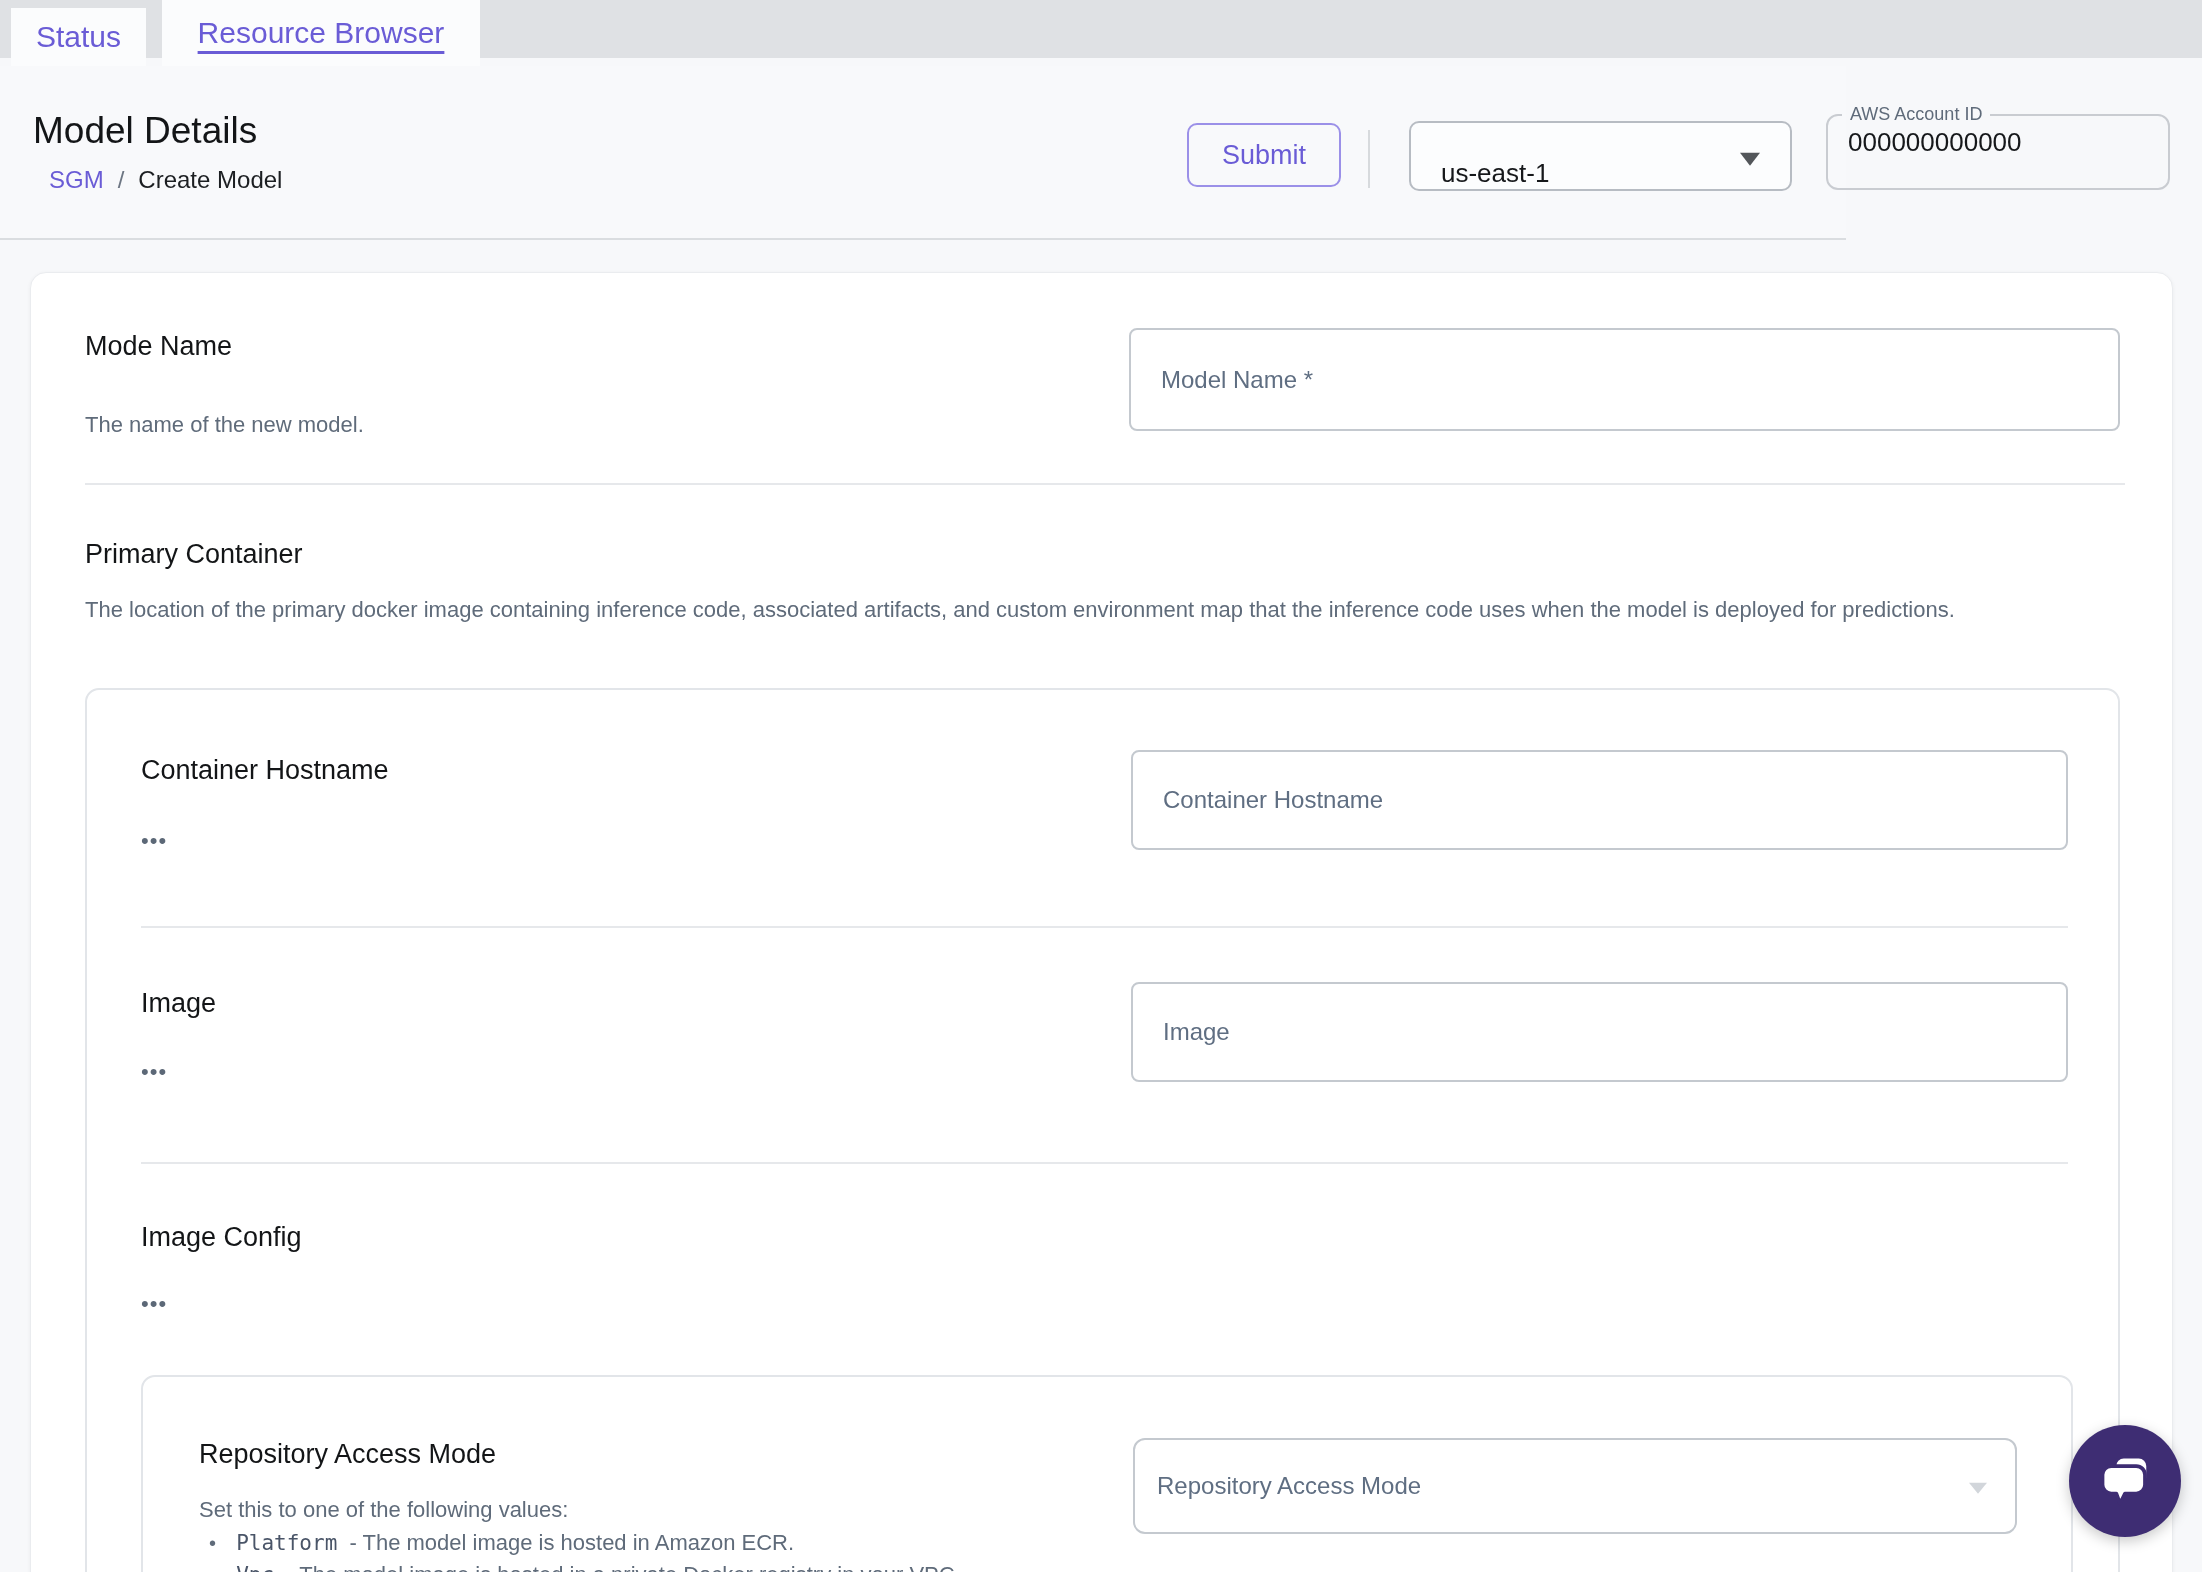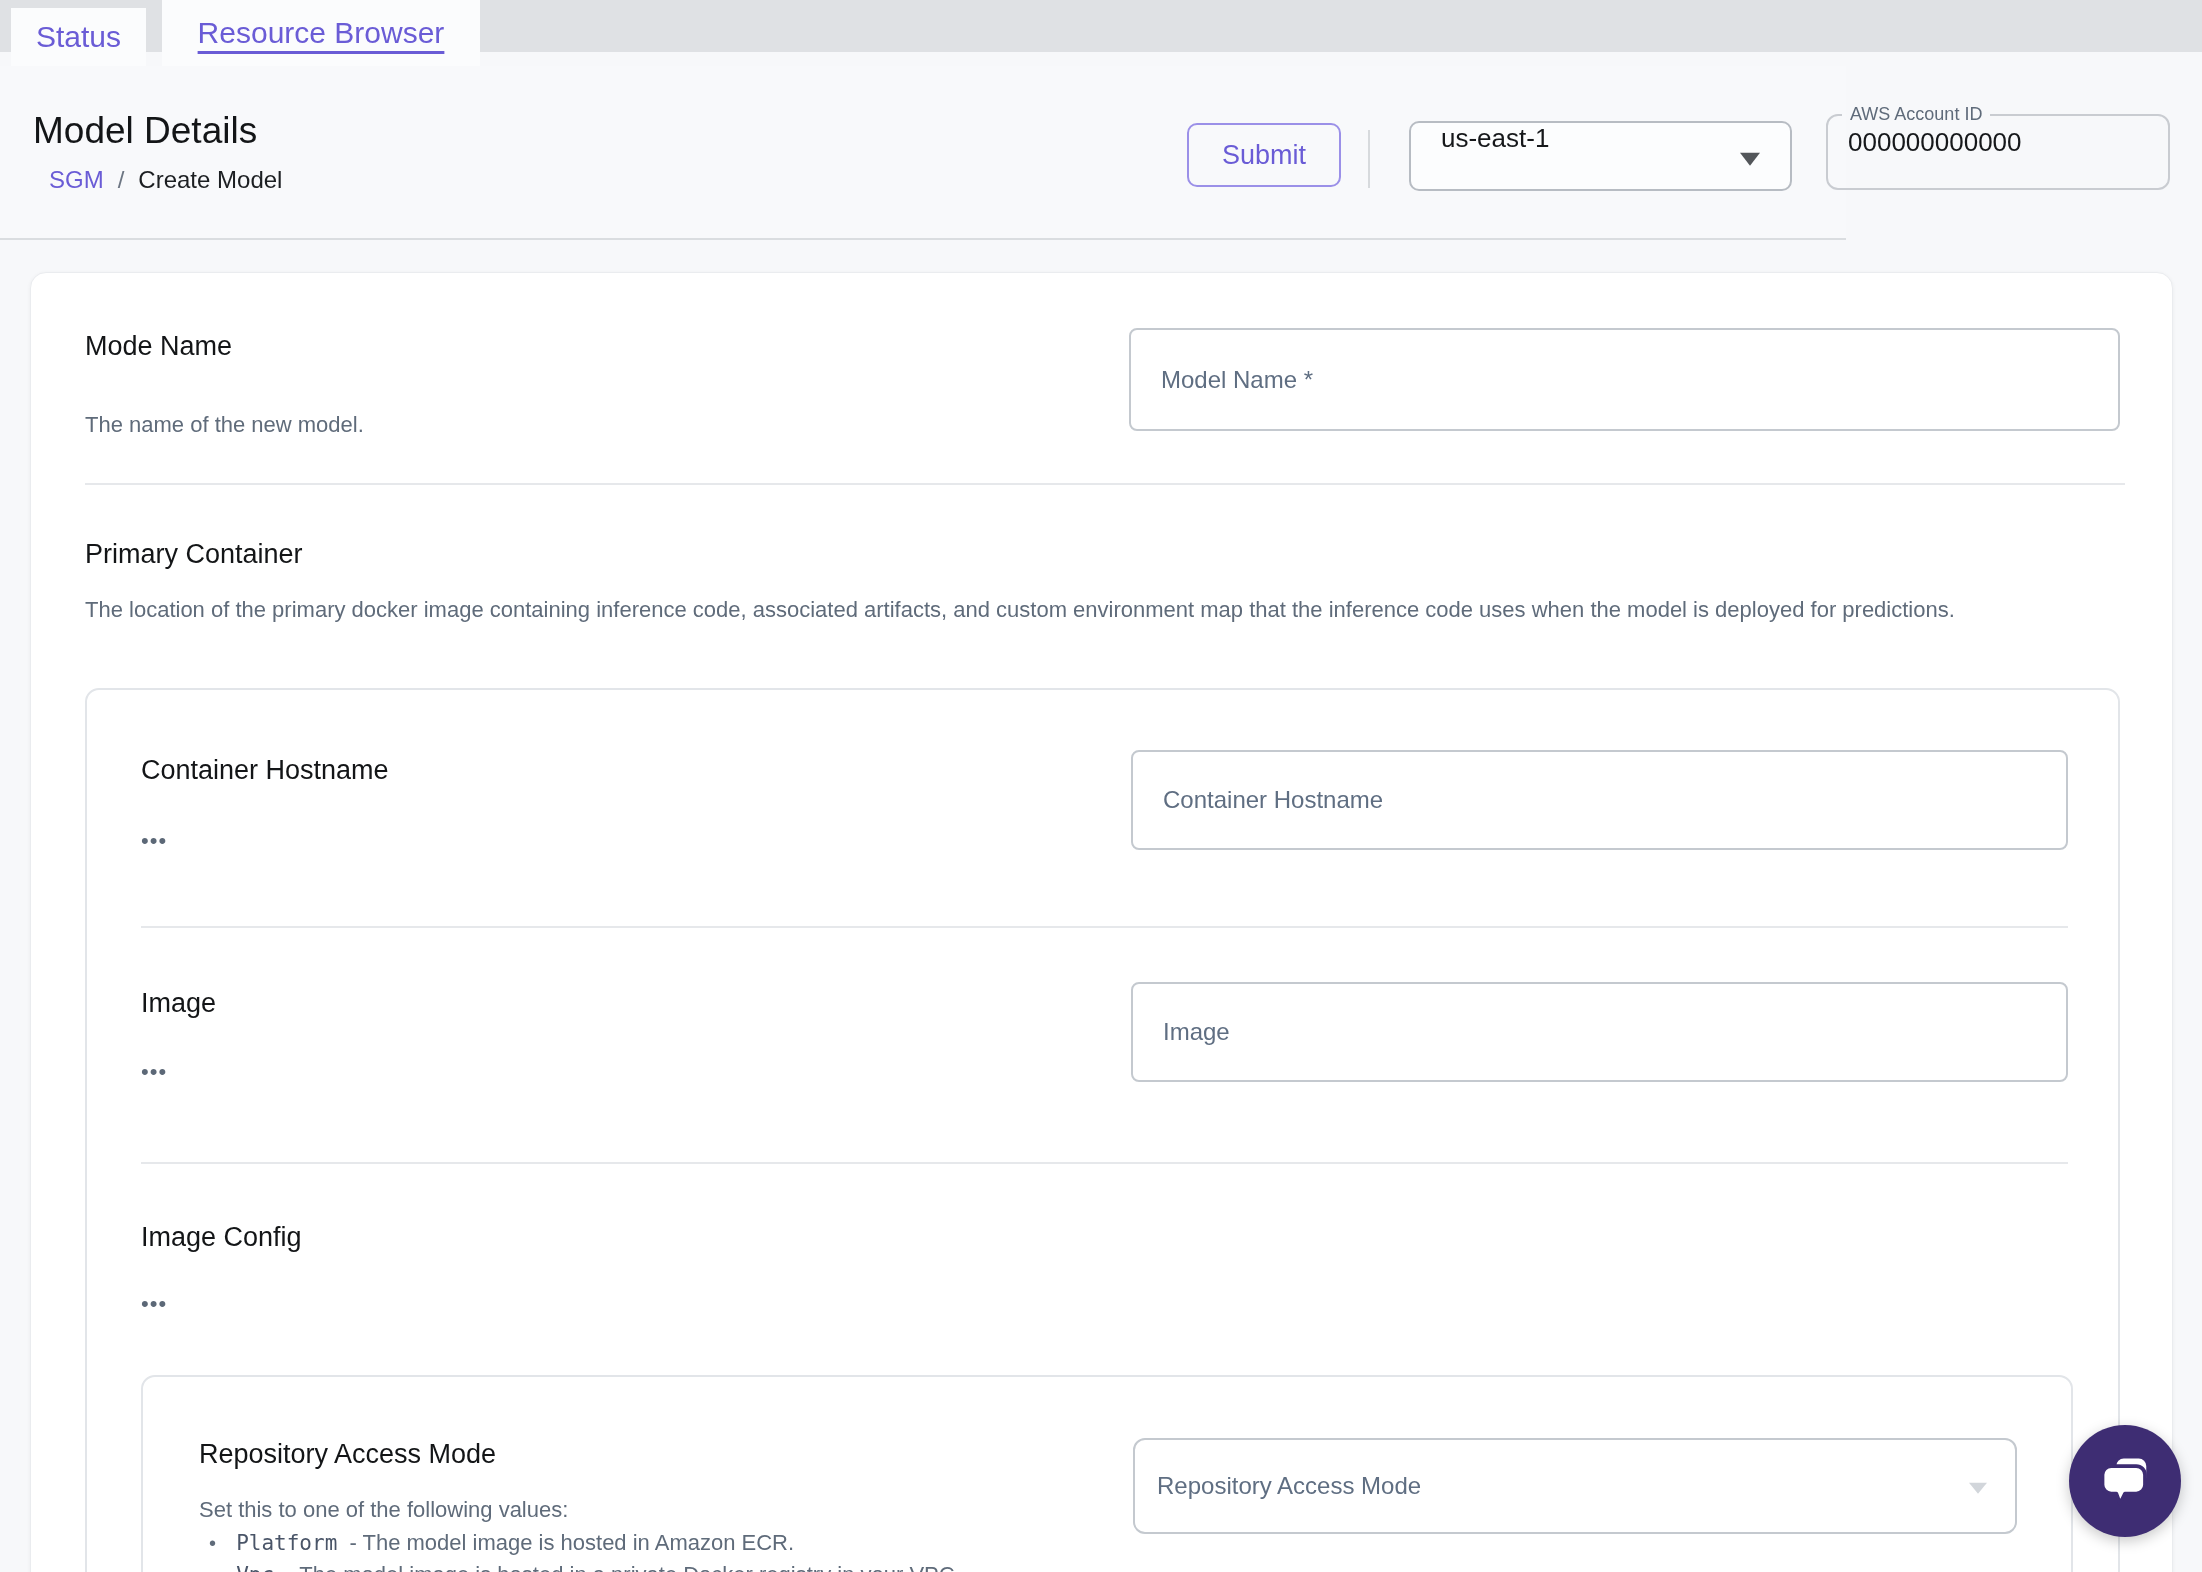--- a/index.html
+++ b/index.html
@@ -6,21 +6,21 @@
   html,body { width:2202px; height:1572px; }
   body {
     font-family:"Liberation Sans", sans-serif;
     background:#f7f8fa;
     overflow:hidden;
     position:relative;
   }
   .screen { position:absolute; inset:0; width:2202px; height:1572px; overflow:hidden; }
 
   
-  .tabbar { position:absolute; left:0; top:0; width:2202px; height:52px; background:#dfe1e4; }
+  .tabbar { position:absolute; left:0; top:0; width:2202px; height:58px; background:#dfe1e4; }
   .tab { position:absolute; display:flex; align-items:center; justify-content:center;
          background:#fbfcfd; color:#6a5cd6; font-size:30px; cursor:pointer; }
   .tab-status { left:11px; top:8px; width:135px; height:58px; }
   .tab-rb { left:162px; top:0; width:318px; height:66px; }
   .tab-rb .tab-label { text-decoration:underline; text-decoration-thickness:3px; text-underline-offset:8px; }
 
   
   .header { position:absolute; left:0; top:66px; width:1846px; height:174px;
             background:#f8f9fb; border-bottom:2px solid #dadde0; }
   .page-title { position:absolute; left:33px; top:44px; font-size:37px; color:#131517; }
@@ -30,21 +30,21 @@
   .crumb-current { color:#1c1f22; }
 
   .submit-btn { position:absolute; left:1187px; top:57px; width:154px; height:64px;
                 border:2px solid #9b90e8; border-radius:10px; background:transparent;
                 color:#6a5cd6; font-size:27px; font-family:inherit; cursor:pointer;
                 display:flex; align-items:center; justify-content:center; }
   .v-divider { position:absolute; left:1368px; top:64px; width:2px; height:58px; background:#d7dadd; }
 
   .region-select { position:absolute; left:1409px; top:55px; width:383px; height:70px;
                    background:#fcfdfe; border:2px solid #b7bcc3; border-radius:10px;
-                   display:flex; align-items:flex-start; padding-left:30px; cursor:pointer; }
+                   display:flex; align-items:flex-end; padding-left:30px; cursor:pointer; }
   .region-select .sel-value { font-size:26px; color:#16181b; }
   .caret-down { position:absolute; right:30px; top:50%; transform:translateY(-25%);
                 width:0; height:0; border-left:10px solid transparent;
                 border-right:10px solid transparent; border-top:13px solid #53565a; }
 
   .account-fieldset { position:absolute; left:1826px; top:38px; width:344px; height:86px;
                       border:2px solid #c9ccd1; border-radius:12px; background:transparent; }
   .account-fieldset legend { margin-left:14px; padding:0 8px; font-size:18px; color:#5f6b7a; }
   .account-input { border:none; outline:none; background:transparent; width:290px;
                    font-size:26px; color:#16181b; font-family:inherit; padding:2px 0 0 20px; }

